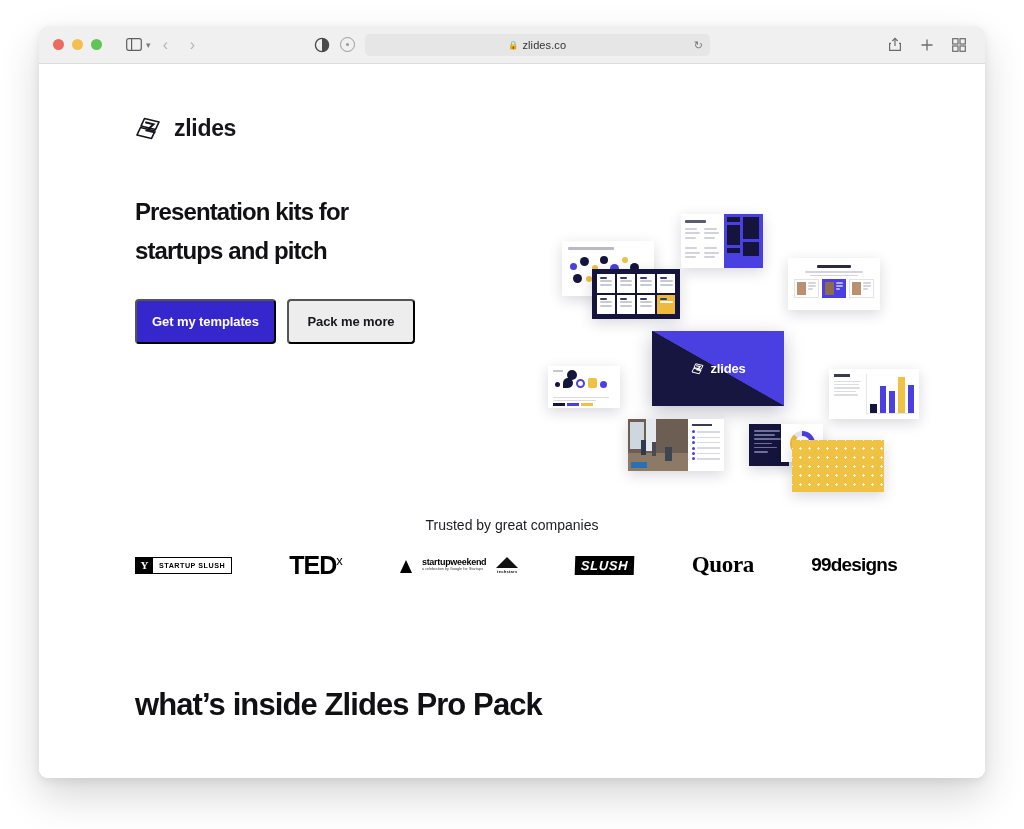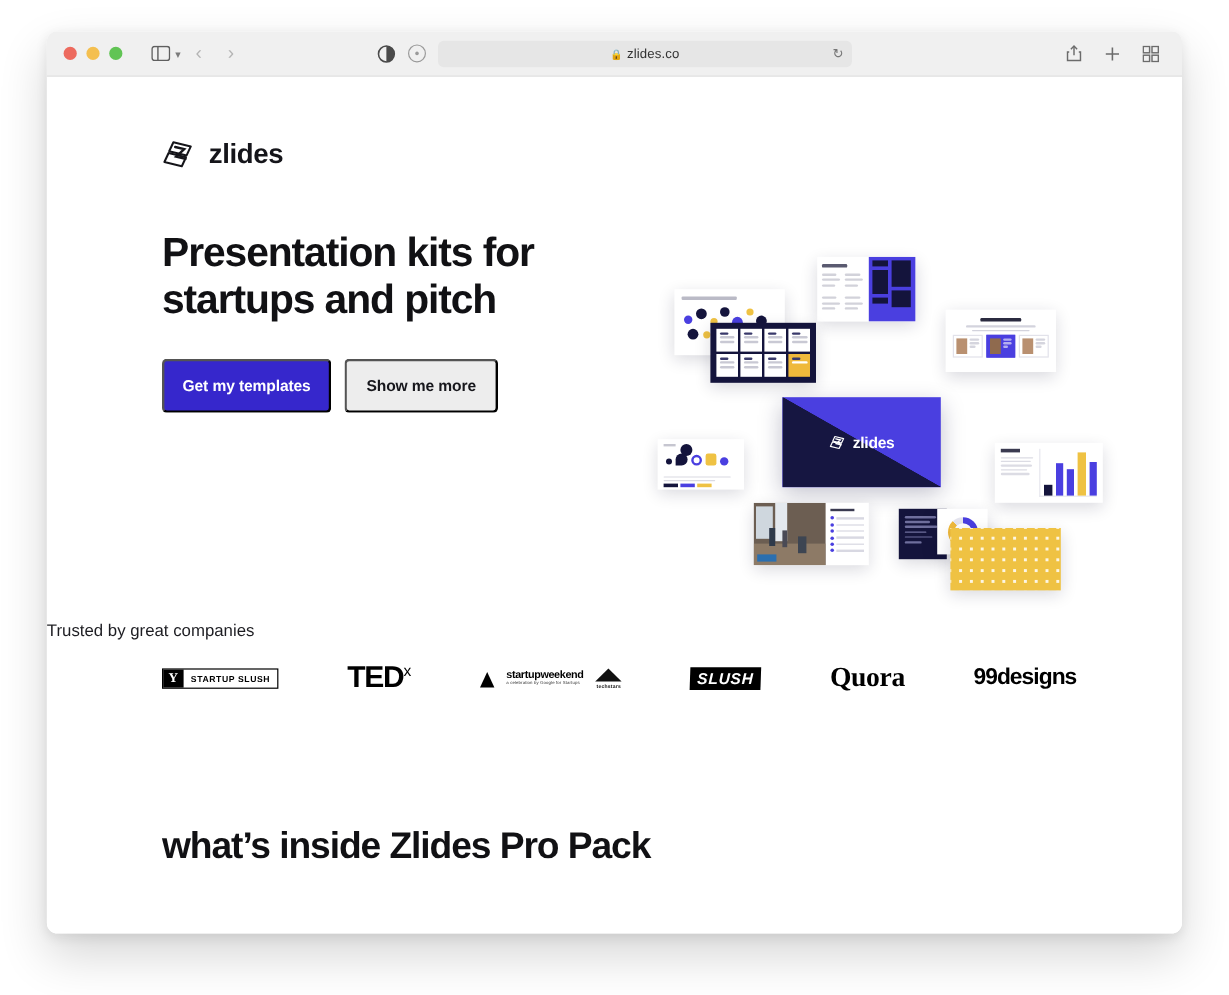--- a/index.html
+++ b/index.html
@@ -83,21 +83,21 @@
 
   .logo-row {
     position: absolute; left: 96px; top: 49px;
     display: flex; align-items: center; gap: 9px;
   }
   .logo-mark { width: 30px; height: 30px; }
   .logo-text { font-size: 23px; font-weight: 700; color: #15151a; letter-spacing: -0.3px; }
 
   .hero-left { position: absolute; left: 96px; top: 128px; width: 400px; }
   .headline {
-    font-size: 34px; line-height: 39px; font-weight: 700;
+    font-size: 24px; line-height: 39px; font-weight: 700;
     color: #111114; letter-spacing: -0.9px;
   }
   .subhead {
     margin-top: 27px;
     font-size: 13.5px; line-height: 20px; color: #3c3c42;
     max-width: 362px;
   }
   .btn-row { margin-top: 29px; display: flex; gap: 11px; }
   .btn {
     height: 45px; border-radius: 4px;
@@ -212,21 +212,21 @@
     left: 248px; top: 266px; width: 92px; height: 52px;
     background: #efc243;
     background-image: radial-gradient(circle, rgba(255,255,255,.85) 1.3px, transparent 1.4px);
     background-size: 9px 9px;
     background-position: 4px 4px;
   }
 
   
   .trusted-title {
     position: absolute; left: 0; right: 0; top: 453px;
-    font-size: 14px; color: #1d1d22; font-weight: 400;
+    text-align: center; font-size: 14px; color: #1d1d22; font-weight: 400;
   }
   .logos-row {
     position: absolute; left: 96px; top: 488px; width: 762px;
     display: flex; align-items: center; justify-content: space-between;
   }
   .brand { display: flex; align-items: center; justify-content: center; }
 
   .b-ycss { display:flex; align-items:center; border:1.6px solid #000; height:17px;}
   .b-ycss .y { width:17px; height:100%; background:#000; color:#fff; font-weight:700; font-size:11px;
                display:flex; align-items:center; justify-content:center; font-family:"Liberation Serif", serif;}
@@ -348,21 +348,21 @@
       <span class="logo-text">zlides</span>
     </div>
 
     <div class="hero-left">
       <h1 class="headline">
         <span>Presentation kits for</span><br>
         <span>startups and pitch</span><br>
       </h1>
       <div class="btn-row">
         <button class="btn btn-primary">Get my templates</button>
-        <button class="btn btn-secondary">Show me more</button>
+        <button class="btn btn-secondary">Pack me more</button>
       </div>
     </div>
 
     <div class="collage">
 
       <div class="slide s1">
         <div class="l">
           <div class="tl" style="width:60%;background:#5a5a70;height:2.5px"></div>
           <div style="display:flex;gap:4px;margin-top:5px">
             <div style="flex:1">

